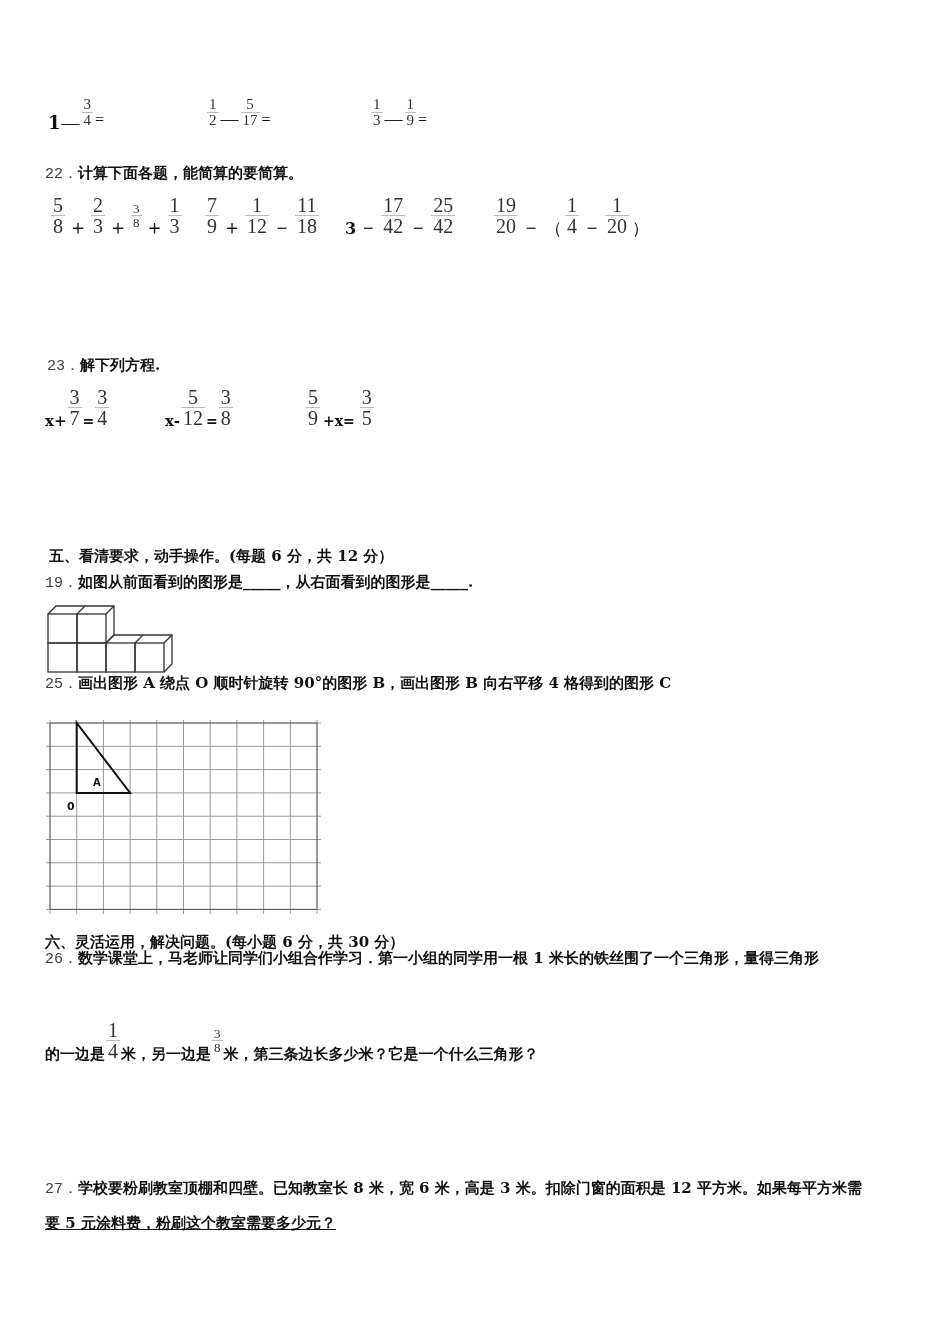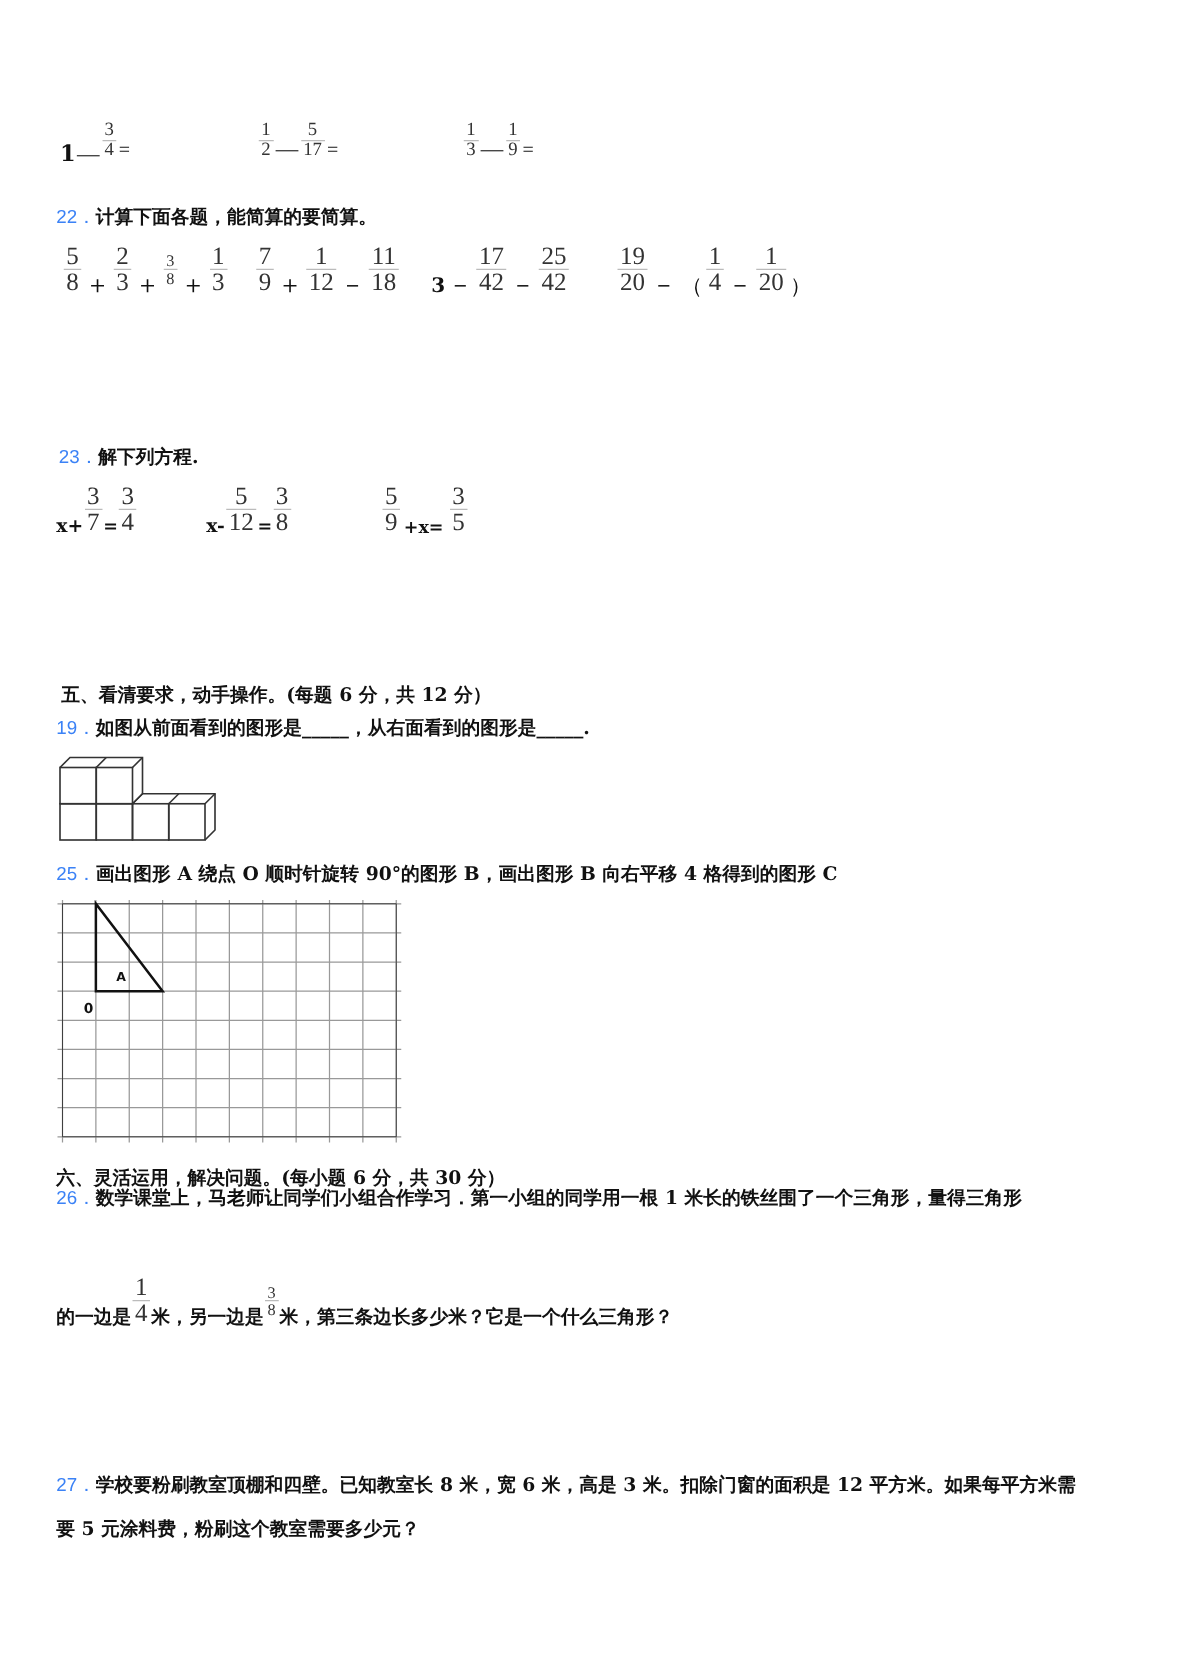--- a/index.html
+++ b/index.html
@@ -1,20 +1,20 @@
 <!DOCTYPE html>
 <html><head>
 <meta charset="utf-8">
 <style>
   html, body { margin:0; padding:0; background:#fff; }
   body { width:950px; height:1344px; position:relative; overflow:hidden;
          font-family:"DejaVu Serif","Liberation Serif",serif; color:#111; }
   .abs { position:absolute; }
   .line { position:absolute; font-size:15px; white-space:nowrap; line-height:20px; }
-  .qnum { font-family:Liberation Sans, sans-serif; color:#3b82f6; font-weight:normal; }
+  .qnum { font-family:Liberation Mono, monospace; color:#404040; font-weight:normal; }
   .bold { font-weight:bold; }
   .frac { display:inline-block; vertical-align:middle; text-align:center;
           font-family:"Liberation Serif",serif; color:#333; line-height:1; margin:0 1px; }
   .frac .n { display:block; padding:0 2px; border-bottom:1px solid #bbb; }
   .frac .d { display:block; padding:0 2px; }
   .f-sm { font-size:15px; }
   .f-md { font-size:20px; }
   .f-xs { font-size:13px; }
   .op { font-family:"Liberation Serif",serif; font-size:20px; vertical-align:-14px; margin:0 2px; }
   .op-sm { font-family:"Liberation Serif",serif; font-size:16px; vertical-align:-8px; margin:0 1px; }
@@ -81,21 +81,21 @@
     <rect x="2" y="39" width="29" height="29"></rect>
     <rect x="31" y="39" width="29" height="29"></rect>
     <rect x="60" y="39" width="29" height="29"></rect>
     <rect x="89" y="39" width="29" height="29"></rect>
     <polyline points="60,39 68,31 126,31 126,60 118,68"></polyline>
     <line x1="89" y1="39" x2="97" y2="31"></line>
     <line x1="118" y1="39" x2="126" y2="31"></line>
   </g>
 </svg>
 
-<div class="line" style="left:45px; top:689px;">
+<div class="line" style="left:45px; top:673px;">
   <span class="qnum">25．</span><span class="bold">画出图形 A 绕点 O 顺时针旋转 90°的图形 B，画出图形 B 向右平移 4 格得到的图形 C</span>
 </div>
 <svg style="left:46px; top:718px;" width="276" height="200" viewBox="0 0 276 200">
   <g stroke="#999" stroke-width="1">
 
     <line x1="4" y1="2" x2="4" y2="196"></line>
     <line x1="30.7" y1="2" x2="30.7" y2="196"></line>
     <line x1="57.4" y1="2" x2="57.4" y2="196"></line>
     <line x1="84.1" y1="2" x2="84.1" y2="196"></line>
     <line x1="110.8" y1="2" x2="110.8" y2="196"></line>
@@ -132,13 +132,13 @@
 <div class="line" style="left:45px; top:948px;">
   <span class="qnum">26．</span><span class="bold">数学课堂上，马老师让同学们小组合作学习．第一小组的同学用一根 1 米长的铁丝围了一个三角形，量得三角形</span>
 </div>
 <div class="expr" style="left:45px; top:1020px; font-size:15px;">
   <span class="bold" style="vertical-align:-14px;">的一边是</span><span class="frac f-md"><span class="n">1</span><span class="d">4</span></span><span class="bold" style="vertical-align:-14px;font-family:Liberation Mono, monospace;">米，另一边是</span><span class="frac f-xs"><span class="n">3</span><span class="d">8</span></span><span class="bold" style="vertical-align:-14px;">米，第三条边长多少米？它是一个什么三角形？</span>
 </div>
 
 <div class="line" style="left:45px; top:1178px;">
   <span class="qnum">27．</span><span class="bold">学校要粉刷教室顶棚和四壁。已知教室长 8 米，宽 6 米，高是 3 米。扣除门窗的面积是 12 平方米。如果每平方米需</span>
 </div>
-<div class="line bold" style="left:45px; top:1213px;">要 5 元涂料费，粉刷这个教室需要多少元？</div>
+<div class="line bold" style="left:45px; top:1213px;text-decoration:underline;">要 5 元涂料费，粉刷这个教室需要多少元？</div>
 
 </body></html>

